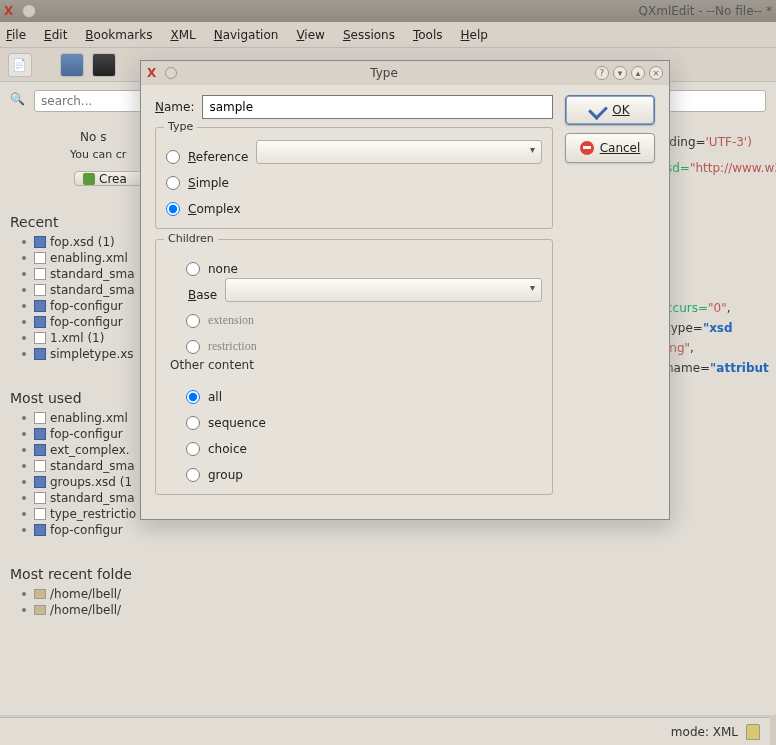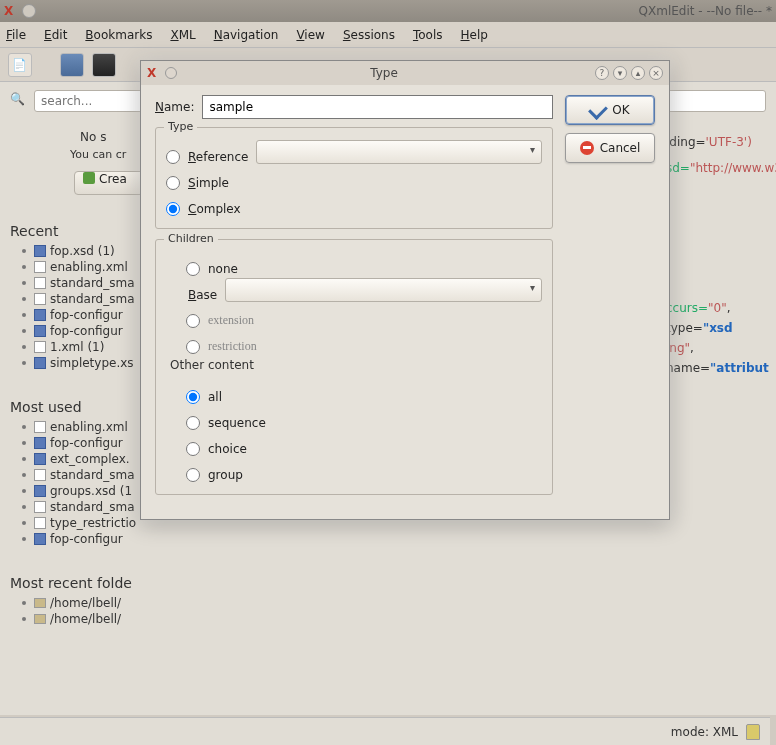--- a/index.html
+++ b/index.html
@@ -21,21 +21,21 @@
 .tool.save2 { background: linear-gradient(#444,#222); }
 
 .mainarea { display: flex; position: absolute; top: 82px; bottom: 30px; left:0; right:0; }
 .leftpane { width: 100%; background: #e1ddd5; padding: 8px 10px; color: #222; }
 .searchrow { display:flex; align-items:center; gap:6px; margin-bottom:18px;}
 .searchrow .binoc { width:18px; height:18px; }
 .searchbox { flex:1; height:22px; border:1px solid #b5b0a7; border-radius:3px; background:#fff; padding:0 6px; color:#999; }
 
 .message { text-align:left; color:#333; margin:10px 0 4px 70px; }
 .message2 { text-align:left; color:#333; margin:0 0 10px 60px; font-size:11px; }
-.createbtn { margin-left:64px; height:24px; width:80px; border:1px solid #b5b0a7; border-radius:4px; background:linear-gradient(#f6f2ea,#e0dbd2); display:flex;gap:4px;padding:0 8px;}
+.createbtn { margin-left:64px; height:15px; width:80px; border:1px solid #b5b0a7; border-radius:4px; background:linear-gradient(#f6f2ea,#e0dbd2); display:flex;align-items:center;gap:4px;padding:0 8px;}
 .createbtn .ico { width:12px;height:12px;background:#5a9b3e;border-radius:2px;}
 
 .section-h { font-size:14px; color:#333; margin:28px 0 4px 0; }
 .treeitem { display:flex; align-items:center; gap:4px; height:16px; color:#333; font-size:11px; padding-left:12px;}
 .treeitem .dot { width:4px;height:4px;background:#777;border-radius:50%; margin-right:4px;}
 .treeitem .fileico { width:12px;height:12px;background:#fff;border:1px solid #999; }
 .treeitem .fileico.blue { background:#5a7ab8; border-color:#3a5a98;}
 .treeitem .foldico { width:12px;height:10px;background:#c9b98a;border:1px solid #999;}
 
 .rightsnippet { position:absolute; right:0; top:132px; width:110px; color:#333; font-size:11px; line-height:20px; }
@@ -68,21 +68,21 @@
 .group .legend { position:absolute; top:-8px; left:8px; background:#e6e2da; padding:0 4px; color:#333; font-size:11px; }
 .radio-row { display:flex; align-items:flex-end; gap:8px; height:26px; color:#222; }
 .radio-row input[type=radio] { width:14px; height:14px; }
 .radio-row .combo { flex:1; height:24px; border:1px solid #b5b0a7; border-radius:3px; background:linear-gradient(#fdfbf7,#e8e3da); position:relative; }
 .radio-row .combo::after { content:"▾"; position:absolute; right:6px; top:3px; color:#555; font-size:10px; }
 .radio-row.indent { padding-left:20px; }
 .grey { color:#888;font-family:Liberation Serif, serif; }
 
 .subh { color:#333; margin:4px 0 6px 4px; }
 
-.dlg-btn { height:30px; border:1px solid #999; border-radius:4px; background:linear-gradient(#fdfbf7,#e4dfd6); display:flex; align-items:center; justify-content:center; gap:6px; color:#222; box-shadow:0 1px 2px rgba(0,0,0,0.15); }
+.dlg-btn { height:30px; border:1px solid #999; border-radius:4px; background:linear-gradient(#fdfbf7,#e4dfd6); display:flex; align-items:center; justify-content:center; gap:6px; color:#222; box-shadow:0 1px 2px rgba(0,0,0,0.15);text-decoration:underline; }
 .dlg-btn.ok { border:1px solid #5a7aaa; box-shadow:0 0 0 1px #8aa6cc inset, 0 1px 2px rgba(0,0,0,0.2);}
 .dlg-btn .ico-ok { width:16px;height:12px;border-left:3px solid #3a6aaa;border-bottom:3px solid #3a6aaa;transform:rotate(-45deg);}
 .dlg-btn .ico-cancel { width:14px;height:14px;border-radius:50%;background:#d43; position:relative;}
 .dlg-btn .ico-cancel::after { content:""; position:absolute; left:3px; top:5px; width:8px; height:3px; background:#fff; }
 
 </style>
 </head>
 <body>
 
 <div class="titlebar">

